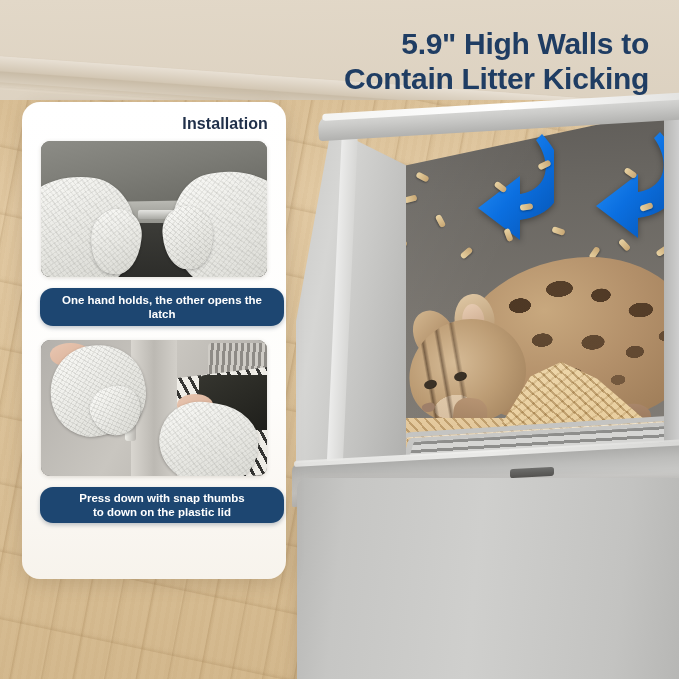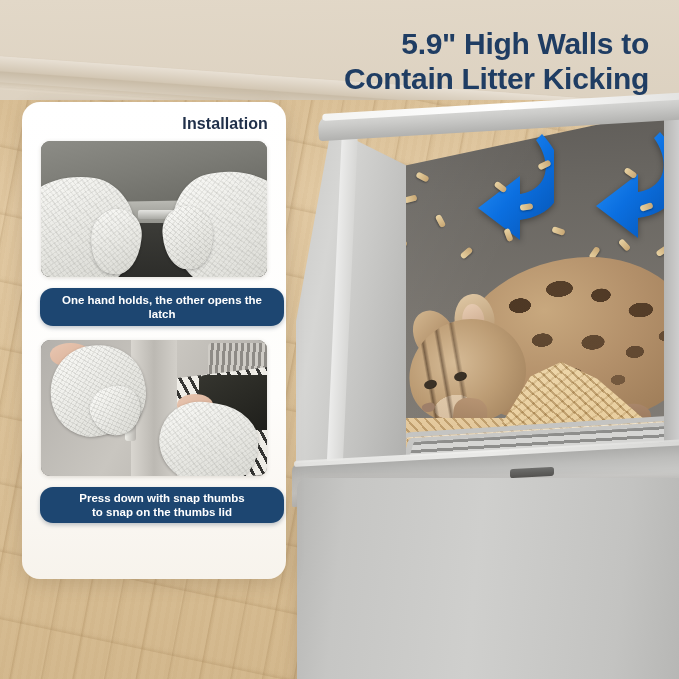--- a/index.html
+++ b/index.html
@@ -494,17 +494,17 @@
           <div class="knit"></div>
         </div>
       <div class="skin s2"></div>
       <div class="glove g2b">
           <div class="knit"></div>
         </div>
     </div>
 
     <div class="cap-pill two">
       <span>Press down with snap thumbs</span><br>
-      <span>to snap on the thumbs lid</span>
+      <span>to down on the plastic lid</span>
     </div>
   </div>
 
 </div>
 
 </body></html>

